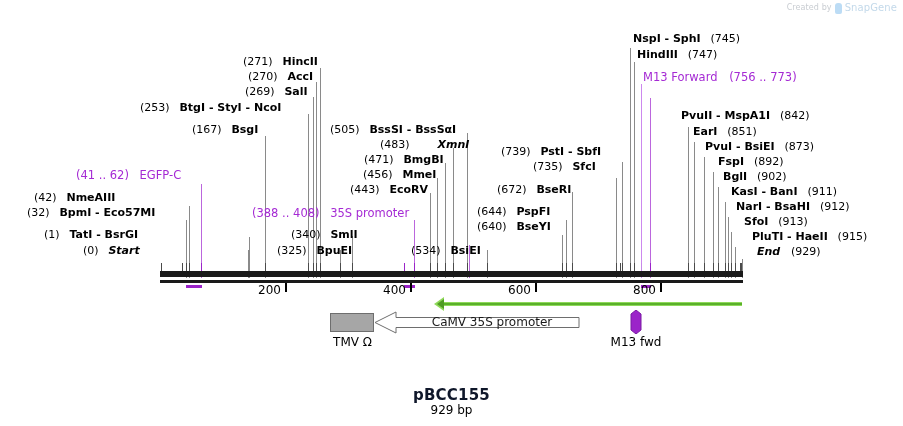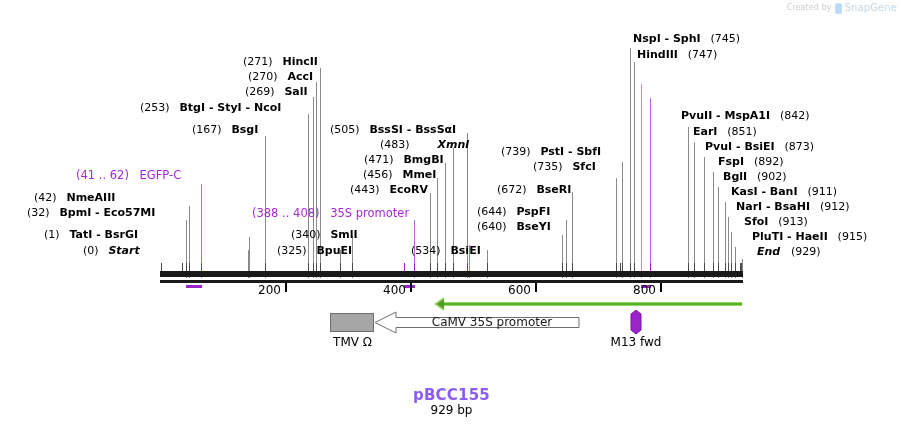--- a/index.html
+++ b/index.html
@@ -131,21 +131,21 @@
     position:absolute;left:628px;top:310px;width:16px;height:24px;
   }
   #m13-label{
     position:absolute;left:596px;top:335px;width:80px;
     text-align:center;font-size:12px;color:#000;
   }
 
   
   #plasmid-name{
     position:absolute;left:0;top:386px;width:903px;
-    text-align:center;font-size:15px;font-weight:bold;color:#8b5cf6;
+    text-align:center;font-size:15px;font-weight:bold;color:#0f172a;
     letter-spacing:.2px;
   }
   #plasmid-size{
     position:absolute;left:0;top:403px;width:903px;
     text-align:center;font-size:12px;color:#000;
   }
 </style>
 </head>
 <body>
 
@@ -212,20 +212,24 @@
   <div class="abs lbl" style="left:633px;top:33px;">
     <span>NspI  -  SphI</span>
     <span class="pos" style="margin-left:6px;">(745)</span>
   </div>
 
   <div class="abs lbl" style="left:637px;top:49px;">
     <span>HindIII</span>
     <span class="pos" style="margin-left:6px;">(747)</span>
   </div>
 
+  <div class="abs lbl feat" style="left:643px;top:71px;">
+    <span>M13 Forward</span>
+    <span class="pos" style="margin-left:8px;">(756 .. 773)</span>
+  </div>
 
 
   <div class="abs lbl" style="left:243px;top:56px;">
     <span class="pos">(271)</span>
     <span style="margin-left:6px;">HincII</span>
   </div>
 
   <div class="abs lbl" style="left:248px;top:71px;">
     <span class="pos">(270)</span>
     <span style="margin-left:6px;">AccI</span>

